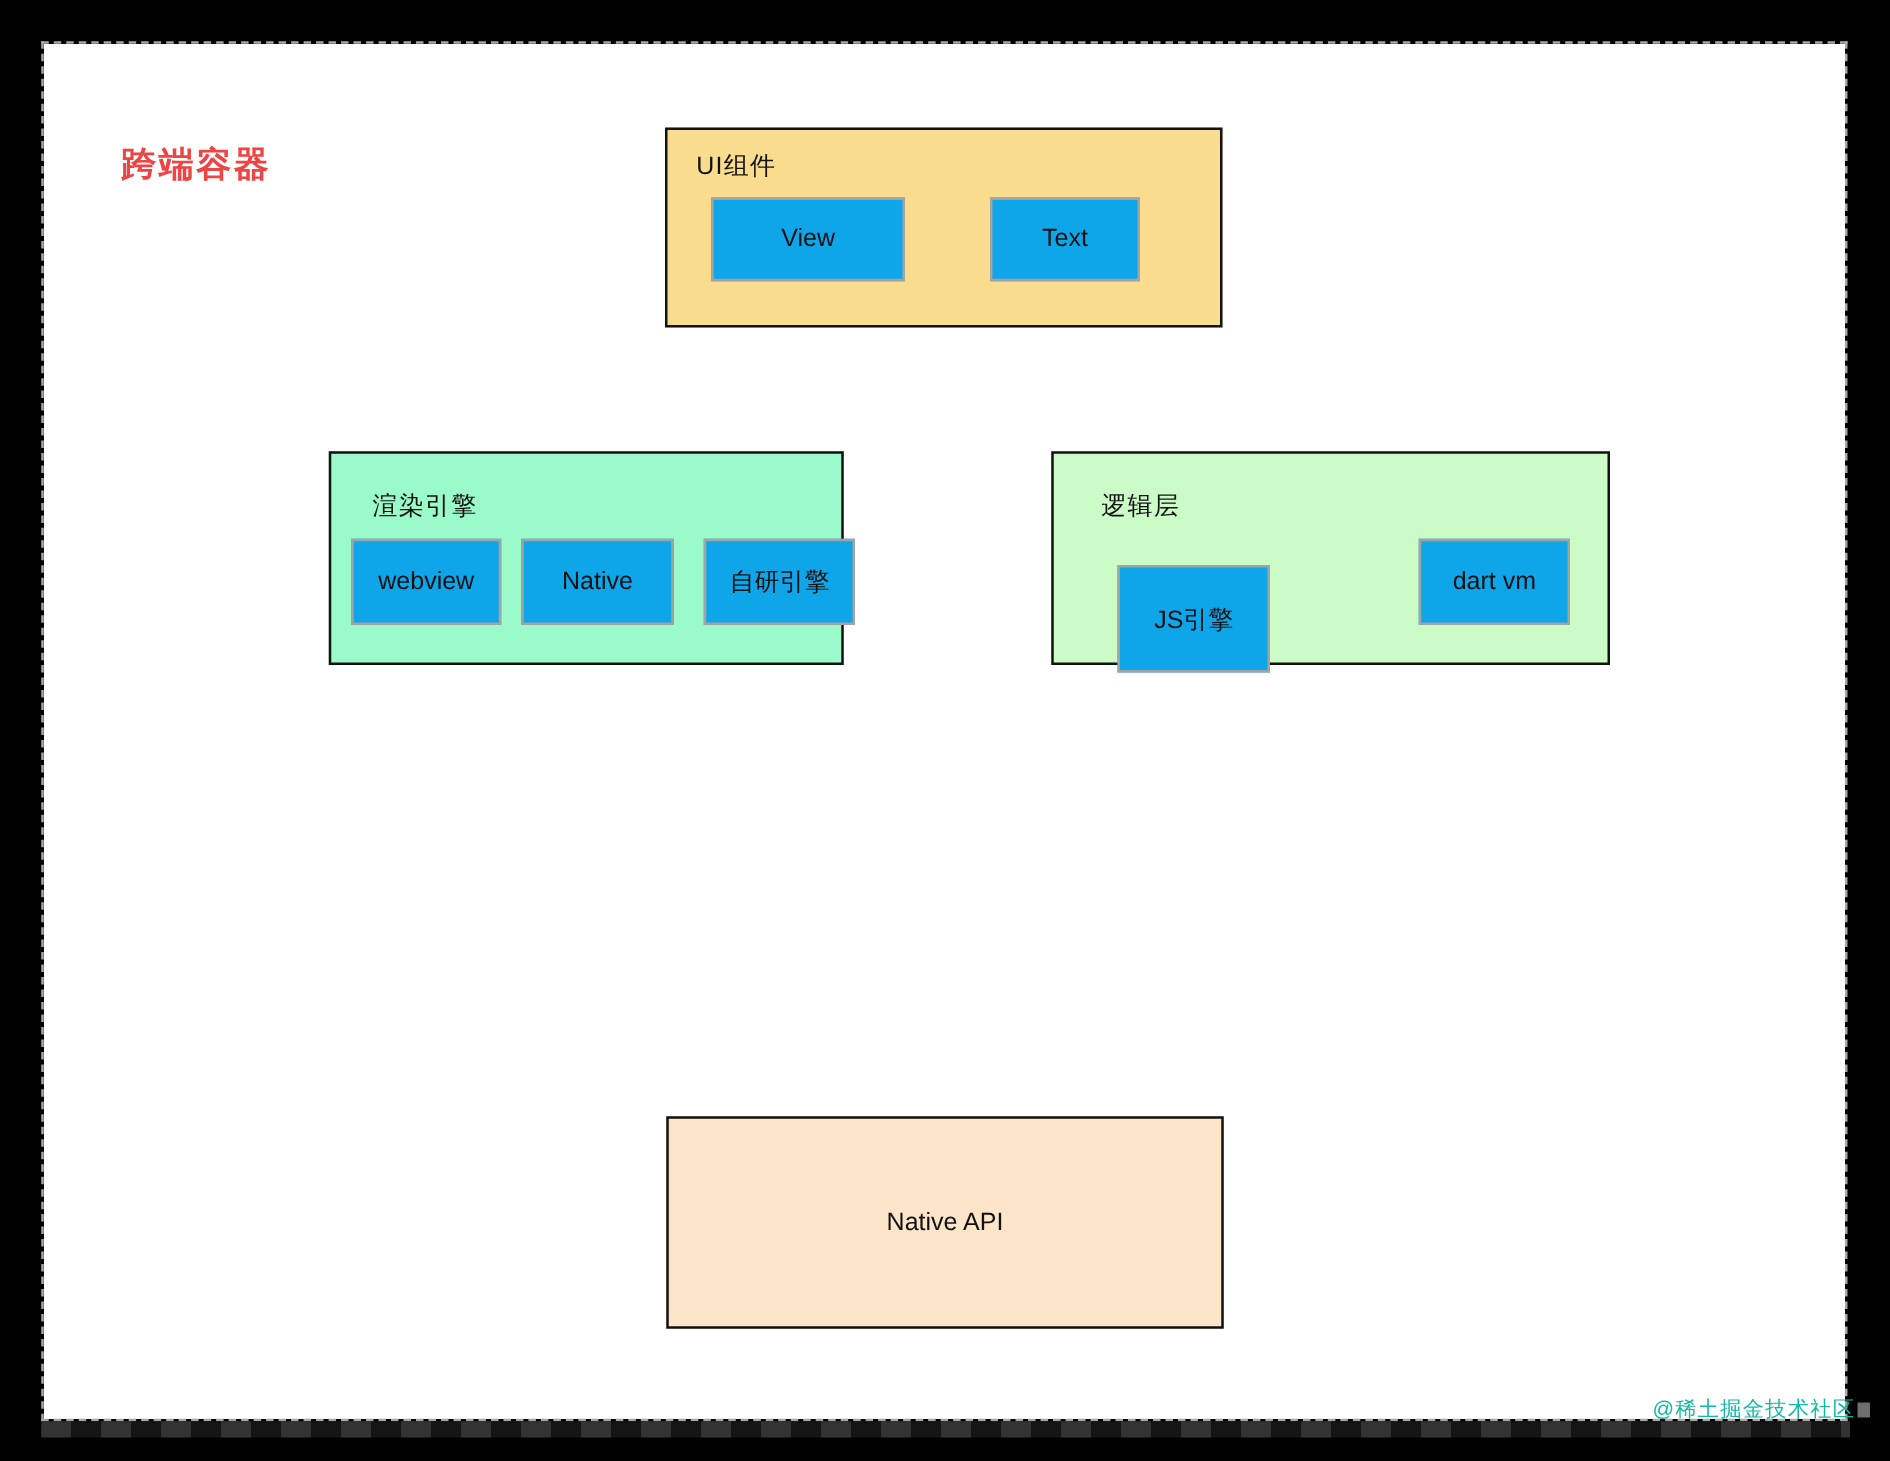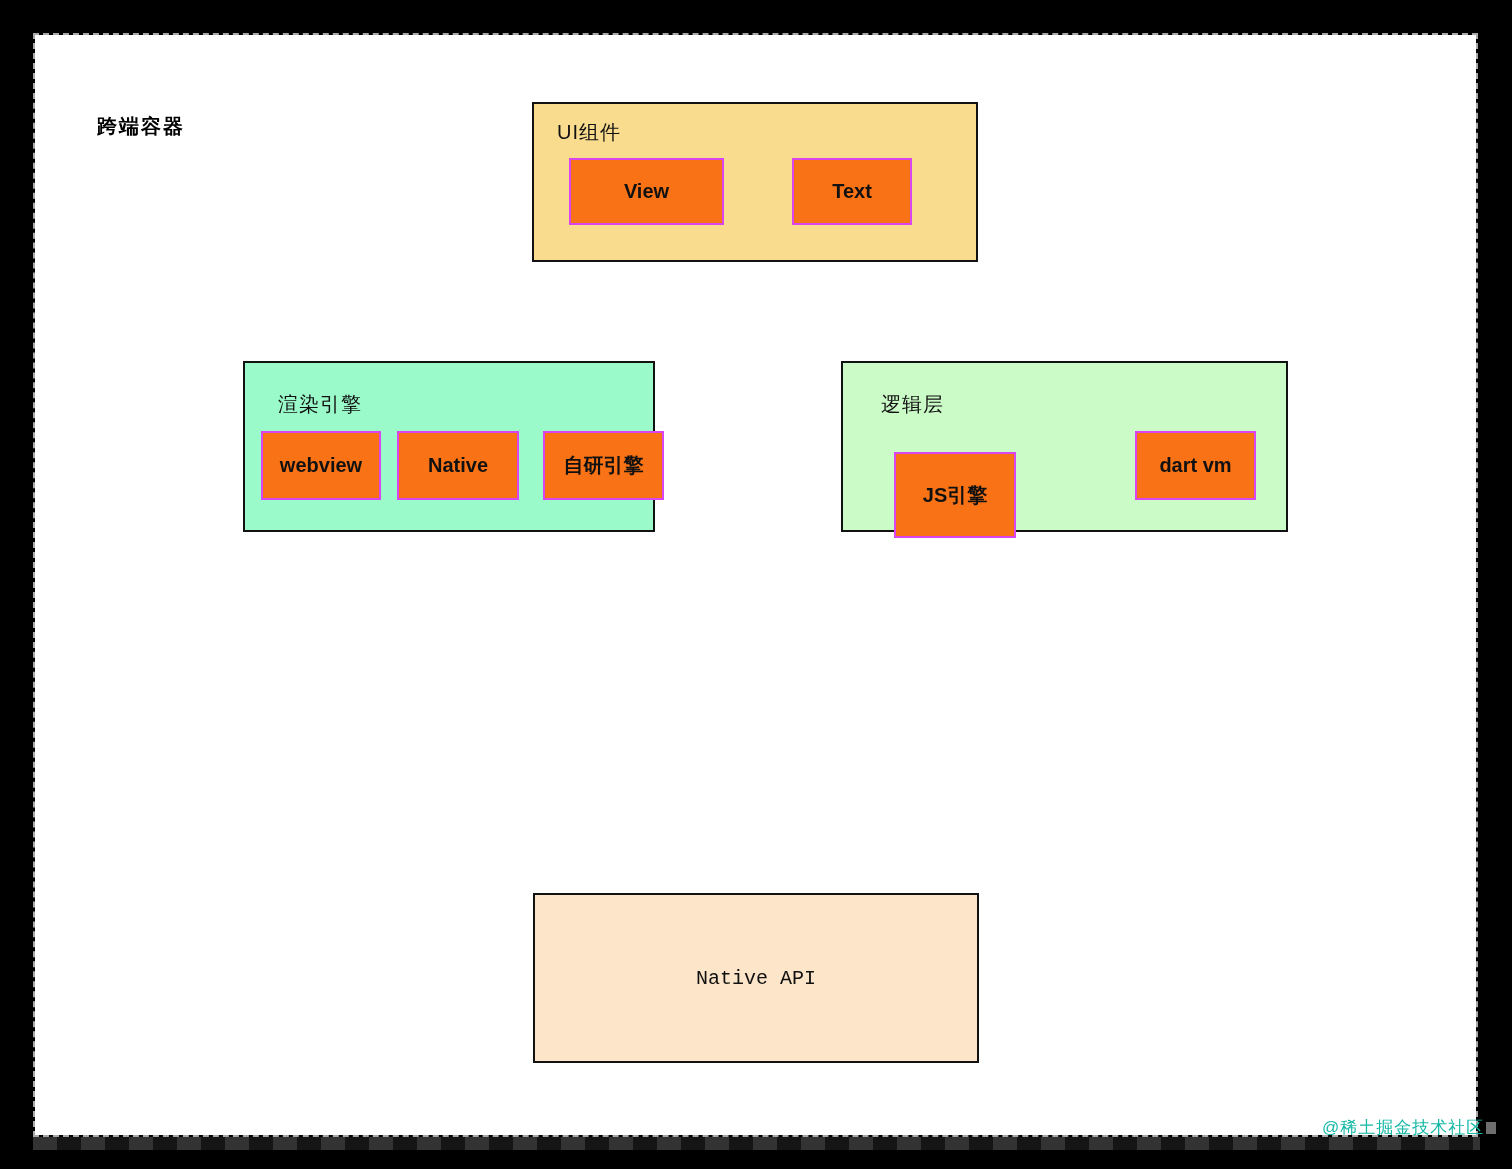--- a/index.html
+++ b/index.html
@@ -14,77 +14,76 @@
     position: absolute;
     left: 33px; top: 33px;
     width: 1445px; height: 1104px;
     background: #fff;
     background-clip: padding-box;
     border: 2px dashed #a8a8a8;
   }
   .diagram-title {
     position: absolute;
     left: 62px; top: 78px;
-    font-size: 20px;
+    font-size: 28px;
     font-weight: 600;
     letter-spacing: 2px;
-    color: #000000;
+    color: #ef4444;
   }
   .group {
     position: absolute;
     border: 2px solid #121212;
   }
   .group-label {
     position: absolute;
     font-size: 20px;
     font-weight: 500;
     color: #111;
     letter-spacing: 1px;
     white-space: nowrap;
   }
   .node {
     position: absolute;
-    background: #f97316;
-    border: 2px solid #d946ef;
+    background: #0ea5e9;
+    border: 2px solid #a3a3a3;
     display: flex;
     align-items: center;
     justify-content: center;
     font-size: 20px;
     color: #111;
     white-space: nowrap;
-    font-weight: bold;
   }
   .block {
     position: absolute;
     border: 2px solid #121212;
     display: flex;
     align-items: center;
     justify-content: center;
     font-size: 20px;
     color: #111;
   }
   
   .group-ui        { left: 497px; top: 67px;  width: 446px; height: 160px; }
   .group-ui .group-label { left: 23px; top: 15px; }
   .node-view       { left: 35px;  top: 54px;  width: 155px; height: 67px; }
   .node-text       { left: 258px; top: 54px;  width: 120px; height: 67px; }
 
-  .group-render    { left: 208px; top: 326px; width: 412px; height: 171px; padding-left: 23px; }
+  .group-render    { left: 228px; top: 326px; width: 412px; height: 171px; padding-left: 23px; }
   .group-render .group-label { left: 33px; top: 28px; }
   .node-webview    { left: 16px;  top: 68px;  width: 120px; height: 69px; }
   .node-native     { left: 152px; top: 68px;  width: 122px; height: 69px; }
   .node-selfengine { left: 298px; top: 68px;  width: 121px; height: 69px; }
 
   .group-logic     { left: 806px; top: 326px; width: 447px; height: 171px; }
   .group-logic .group-label { left: 38px; top: 28px; }
   .node-js         { left: 51px;  top: 68px;  width: 122px; height: 86px; margin-top: 21px; }
   .node-dartvm     { left: 292px; top: 68px;  width: 121px; height: 69px; }
 
   .block-bridge    { left: 498px; top: 566px; width: 446px; height: 171px; }
-  .block-nativeapi { left: 498px; top: 858px; width: 446px; height: 170px; font-family: Liberation Mono, monospace; }
+  .block-nativeapi { left: 498px; top: 858px; width: 446px; height: 170px; }
 
   .bottom-strip {
     position: absolute;
     left: 33px; top: 1137px;
     width: 1447px; height: 13px;
     background: repeating-linear-gradient(90deg, #333 0 24px, #151515 24px 48px);
   }
   .watermark {
     position: absolute;
     left: 1322px; top: 1116px;

